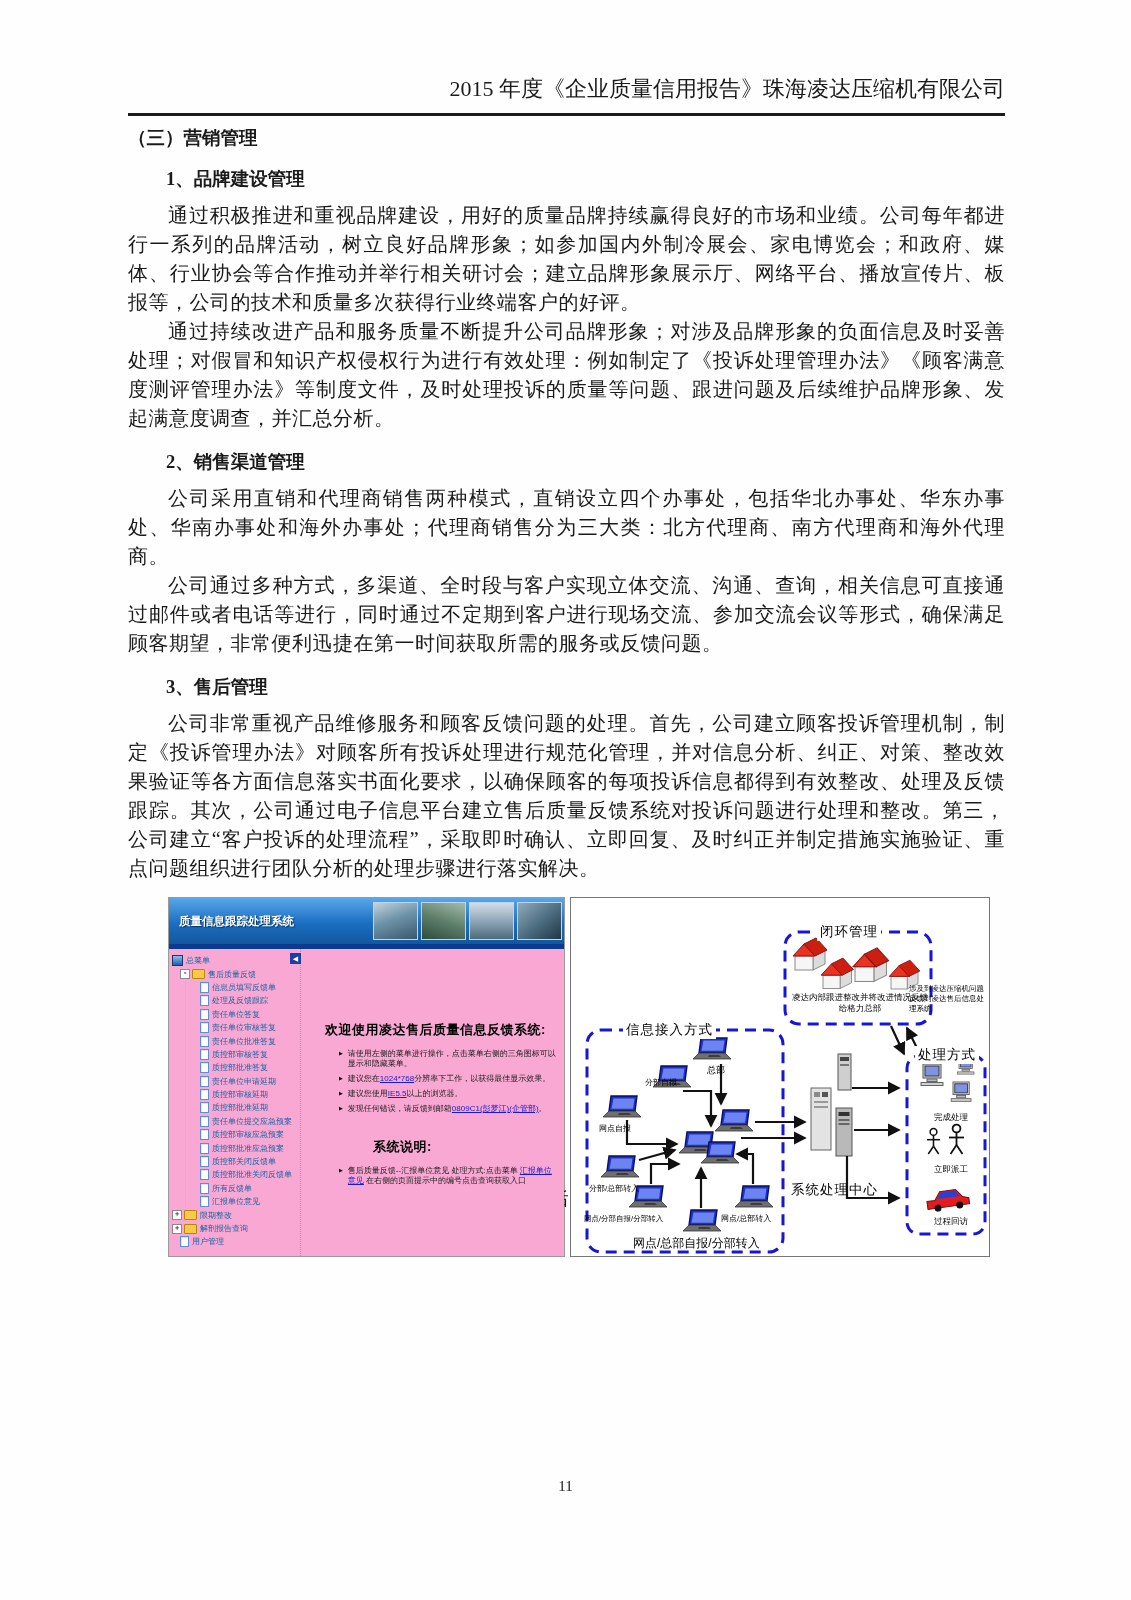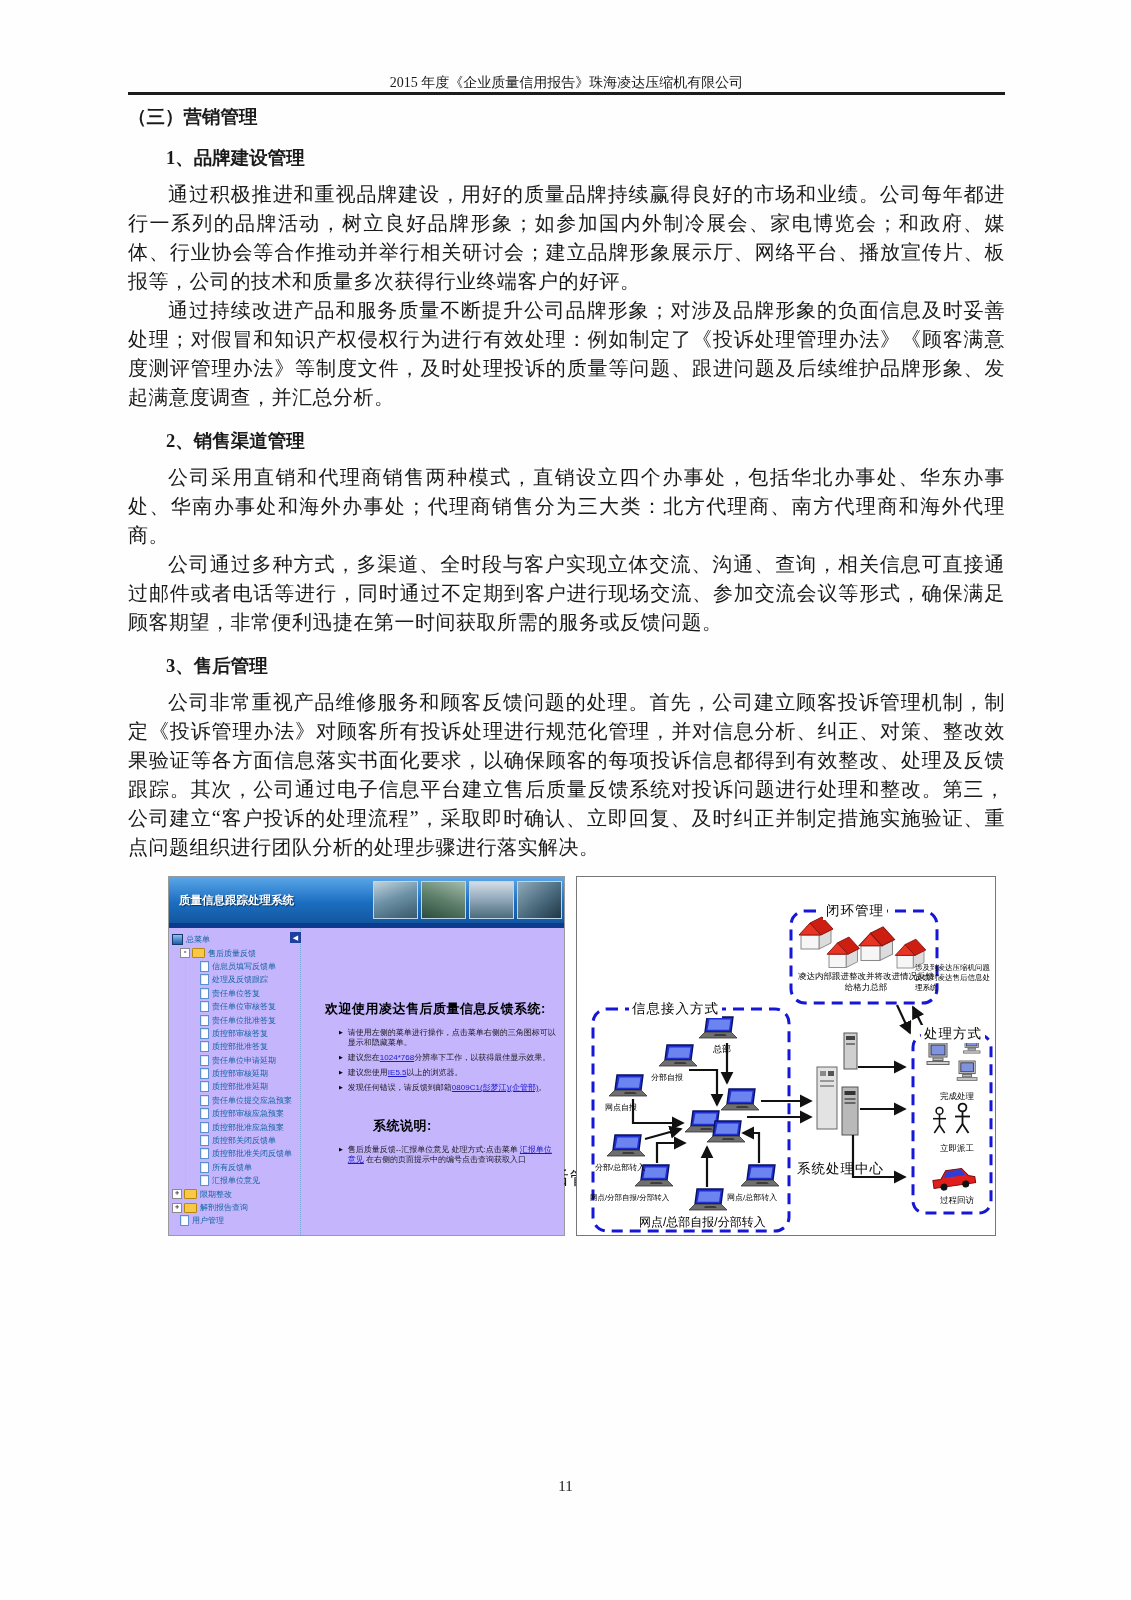--- a/index.html
+++ b/index.html
@@ -1,46 +1,46 @@
 <!DOCTYPE html>
 <html><head>
 <meta charset="utf-8">
 <style>
   html,body{margin:0;padding:0;background:#e8e8e8;}
   .page{position:relative;width:1131px;height:1600px;margin:0 auto;background:#fefefe;
         font-family:"Liberation Serif","DejaVu Serif",serif;color:#1a1a1a;overflow:hidden;}
   .content{padding:74px 126px 0 128px;}
 
   
-  .doc-header{display:flex;justify-content:center;align-items:flex-end;
-              font-size:14px;border-bottom:3px solid #1c1c1c;}
+  .doc-header{display:flex;justify-content:flex-end;align-items:flex-end;
+              font-size:22px;padding-bottom:9px;border-bottom:3px solid #1c1c1c;}
 
   .h1{font-weight:bold;font-size:18.5px;margin:9px 0 0 0;}
   .h2{font-weight:bold;font-size:18.5px;margin:16px 0 10px 38px;}
   .para p{margin:0;text-indent:2em;text-align:justify;font-size:20px;line-height:29px;letter-spacing:0.5px;}
 
   
-  .figure{display:flex;gap:11px;margin:14px 0 0 40px;height:276px;}
+  .figure{display:flex;gap:5px;margin:14px 0 0 40px;height:276px;}
   .caption{text-align:center;font-size:18px;margin-top:14px;letter-spacing:1px;}
   .pagenum{position:absolute;left:0;right:0;top:1478px;text-align:center;font-size:15px;}
 
   
   .app{width:395px;height:358px;border:1px solid #9a9a9a;background:#fff;display:flex;flex-direction:column;
        font-family:"Liberation Sans","DejaVu Sans",sans-serif;}
   .app-header{height:46px;background:linear-gradient(180deg,#5aa7e8 0%,#1b6ec2 55%,#12579e 100%);
               display:flex;align-items:center;justify-content:space-between;padding:0 2px 0 10px;flex:none;}
   .app-title{color:#fff;font-size:11.5px;font-weight:bold;text-shadow:1px 1px 1px #08335e;white-space:nowrap;}
   .photos{display:flex;gap:3px;}
   .photo{width:43px;height:36px;border:1px solid #bcd6ee;}
   .ph1{background:linear-gradient(160deg,#c2d3dd 0%,#6e93a8 45%,#39586b 100%);}
   .ph2{background:linear-gradient(200deg,#a5bcab 0%,#5d7f6a 50%,#2c4c3d 100%);}
   .ph3{background:linear-gradient(180deg,#d3dde6 0%,#8fa6b8 50%,#4c6b7b 100%);}
   .ph4{background:linear-gradient(140deg,#90abbb 0%,#4a6a7d 55%,#203745 100%);}
   .app-subbar{height:5px;background:#0c3a8e;flex:none;}
-  .app-body{flex:1;display:flex;position:relative;background:#c4b5fd;min-height:0;}
+  .app-body{flex:1;display:flex;position:relative;background:#f9a8d4;min-height:0;}
   .collapse-btn{position:absolute;left:121px;top:4px;width:11px;height:11px;background:#1d3f9e;color:#fff;
                 font-size:7px;line-height:11px;text-align:center;cursor:pointer;}
   .sidebar{width:127px;flex:none;border-right:1px dotted #7aa7d0;padding:5px 1px 0 3px;overflow:hidden;}
   .trow{display:flex;align-items:center;height:13.4px;white-space:nowrap;color:#1464a0;font-size:8px;}
   .t-ind1{margin-left:8px;} .t-ind3{margin-left:14px;}
   .tree-children{border-left:1px dotted #9fc0dd;margin-left:13px;}
   .root-ico{width:9px;height:9px;background:linear-gradient(#8fc0ee,#1b5fae);border:1px solid #143b66;margin-right:3px;flex:none;}
   .folder-ico{width:11px;height:8px;background:#f7c944;border:1px solid #b8860b;margin-right:3px;flex:none;border-radius:1px;}
   .doc-ico{width:7px;height:9px;background:#fff;border:1px solid #5b8fd0;box-shadow:inset 1px 1px 0 #d8e7f8;margin-right:3px;flex:none;}
   .plusbox{width:8px;height:8px;border:1px solid #8a8a8a;background:#fff;color:#333;font:700 7px/7px "DejaVu Sans Mono",monospace;
@@ -347,21 +347,21 @@
             <path d="M349,156 L336,130" marker-end="url(#ah)"></path>
           </g>
         </svg>
 
         <span class="dtitle" style="left:246px;top:25px;">闭环管理</span>
         <span class="dwrap" style="left:220px;top:94px;width:138px;">凌达内部跟进整改并将改进情况反馈给格力总部</span>
         <span class="dsmall" style="left:338px;top:86px;width:78px;">涉及到凌达压缩机问题反馈到凌达售后信息处理系统</span>
         <span class="dtitle" style="left:52px;top:123px;">信息接入方式</span>
 
         <span class="dlabel" style="left:136px;top:167px;font-size:9px;">总部</span>
-        <span class="dlabel" style="left:74px;top:196px;">分部自报</span>
+        <span class="dlabel" style="left:74px;top:180px;">分部自报</span>
         <span class="dlabel" style="left:28px;top:226px;">网点自报</span>
         <span class="dlabel" style="left:18px;top:286px;">分部/总部转入</span>
         <span class="dlabel" style="left:13px;top:316px;font-size:7.5px;">网点/分部自报/分部转入</span>
         <span class="dlabel" style="left:150px;top:316px;">网点/总部转入</span>
         <span class="dlabel" style="left:62px;top:340px;font-size:12px;text-align:center;">网点/总部自报/分部转入</span>
 
         <span class="dcenter" style="left:220px;top:283px;">系统处理中心</span>
         <span class="dtitle" style="left:344px;top:148px;">处理方式</span>
         <span class="ditem" style="left:348px;top:214px;">完成处理</span>
         <span class="ditem" style="left:348px;top:266px;">立即派工</span>

